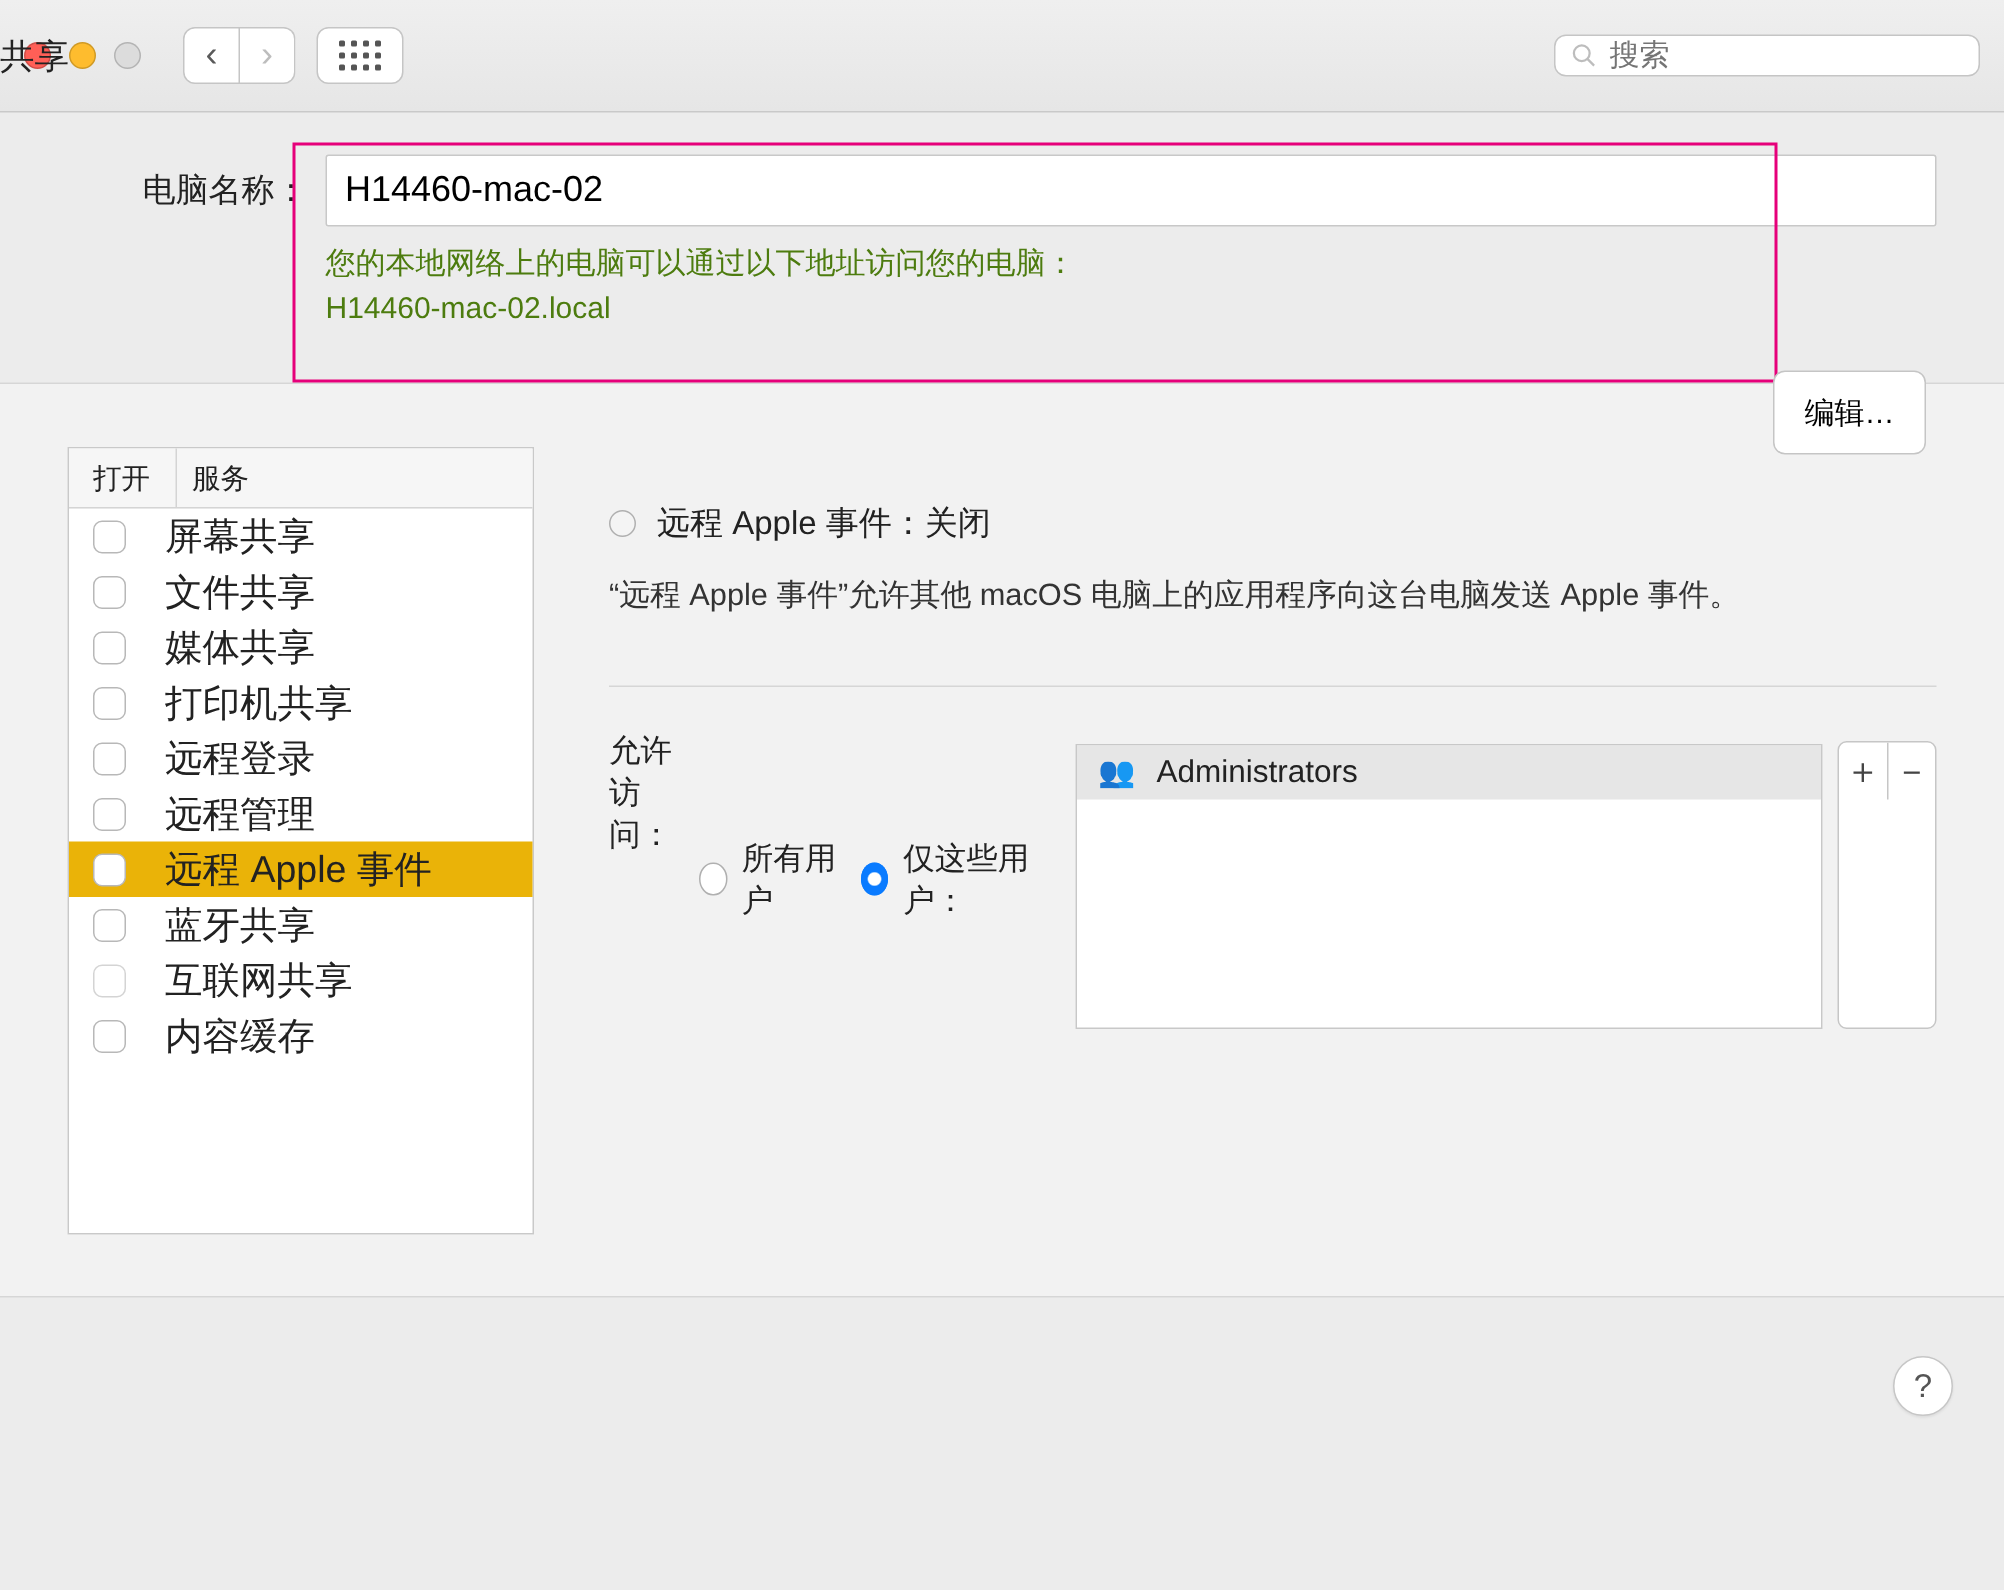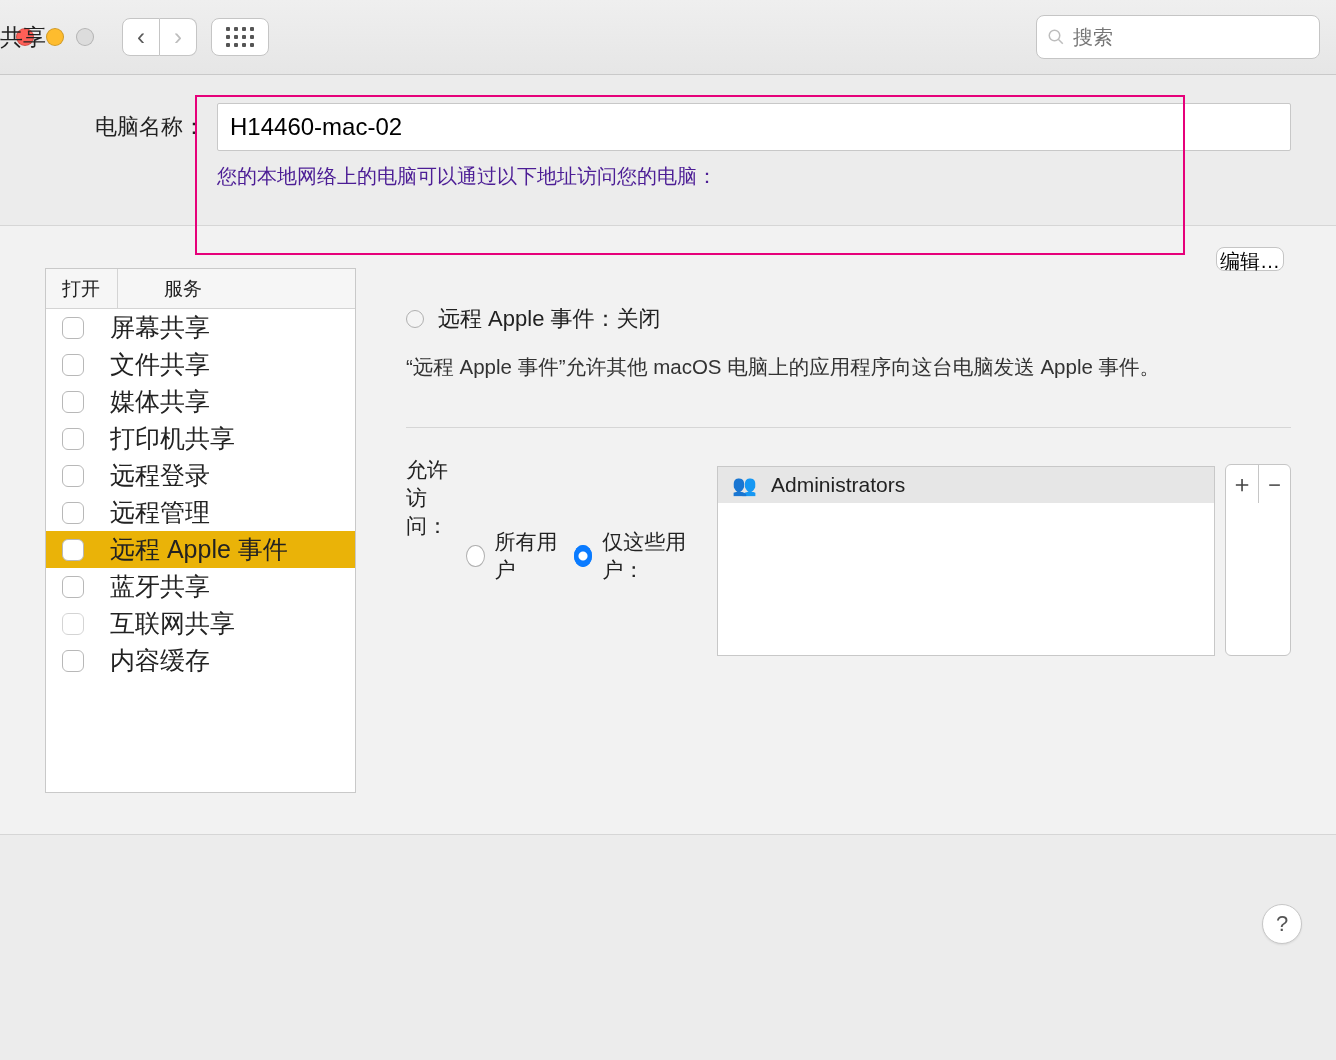--- a/index.html
+++ b/index.html
@@ -27,47 +27,47 @@
     display:flex; align-items:center; justify-content:center; padding:0 14px;
     color:#4a4a4a;
   }
   .seg .tb-btn:first-child { border-top-right-radius:0; border-bottom-right-radius:0; }
   .seg .tb-btn:last-child  { border-top-left-radius:0;  border-bottom-left-radius:0; border-left:none; }
   .chev { font-size: 24px; color:#5a5a5a; }
   .disabled { color:#bdbdbd; }
   .grid-icon { display:grid; grid-template-columns:repeat(4,4px); grid-template-rows:repeat(3,4px); gap:4px; }
   .grid-icon span { width:4px; height:4px; background:#555; border-radius:1px; }
   .title { position:absolute; left:0; right:0; text-align:left; font-size:23px; pointer-events:none; }
-  .search-wrap { margin-left:auto; width:284px; height:44px; background:#fff; border:1px solid #c5c5c5; border-radius:8px; display:flex; align-items:center; padding:0 10px; color:#9c9c9c; gap:8px; }
+  .search-wrap { margin-left:auto; width:284px; height:28px; background:#fff; border:1px solid #c5c5c5; border-radius:8px; display:flex; align-items:center; padding:0 10px; color:#9c9c9c; gap:8px; }
   .search-wrap svg { width:20px; height:20px; opacity:.55; }
   .search-input { border:none; outline:none; font-size:20px; background:transparent; width:100%; }
 
   
   .name-section { padding: 28px 45px 34px 45px; position:relative; }
   .name-row { display:flex; align-items:center; gap:12px; }
   .name-label { width:160px; text-align:right; font-size:22px; }
   .name-input { flex:1; height:48px; border:1px solid #c8c8c8; border-radius:2px; padding:0 12px; font-size:24px; background:#fff; }
-  .name-sub { margin-left: 172px; margin-top:10px; font-size:20px; color:#4c1d95; line-height:1.5; }
+  .name-sub { margin-left: 172px; margin-top:10px; font-size:20px; color:#4d7c0f; line-height:1.5; }
   .highlight-box {
     position:absolute; left:195px; top:20px; width:990px; height:160px;
     border:2px solid #e6007a; pointer-events:none;
   }
   .edit-btn { position:absolute; right:52px; top:172px;
     background:#fff; border:1px solid #c5c5c5; border-radius:8px;
-    height:24px; padding:0 3px; font-size:20px; }
+    height:56px; padding:0 20px; font-size:20px; }
 
   
   .main {
     background:#f2f2f2; border-top:1px solid #d6d6d6; border-bottom:1px solid #d6d6d6;
     padding: 42px 45px 30px 45px; display:flex; gap:50px; height:610px;
   }
   .services {
     width:350px; height:525px; background:#fff; border:1px solid #c9c9c9;
   }
-  .serv-head { display:flex; border-bottom:1px solid #d4d4d4; background:#f6f6f6; height:40px; align-items:center;gap:36px; }
+  .serv-head { display:flex; border-bottom:1px solid #d4d4d4; background:#f6f6f6; height:40px; align-items:center; }
   .serv-head .h1 { width:72px; padding-left:16px; font-size:19px; border-right:1px solid #d4d4d4; height:100%; display:flex; align-items:center; }
   .serv-head .h2 { flex:1; padding-left:10px; font-size:19px; height:100%; display:flex; align-items:center; }
   .serv-row { display:flex; align-items:center; height:37px; padding:0 8px; }
   .serv-row.selected { background:#eab308; }
   .chk { width:22px; height:22px; border:1.5px solid #b8b8b8; border-radius:6px; background:#fff; margin-left:8px; }
   .chk.disabled { opacity:.6; }
   .serv-name { margin-left:26px; font-size:25px; }
 
   .detail { flex:1; display:flex; flex-direction:column;margin-top:36px; }
   .status-row { display:flex; align-items:center; gap:14px; }
@@ -139,20 +139,21 @@
 </div>
 
 <div class="name-section">
   <div class="highlight-box"></div>
   <div class="name-row">
     <div class="name-label">电脑名称：</div>
     <input class="name-input" value="H14460-mac-02" style="">
   </div>
   <div class="name-sub">
     <div>您的本地网络上的电脑可以通过以下地址访问您的电脑：</div>
+    <div>H14460-mac-02.local</div>
   </div>
   <button class="edit-btn">编辑…</button>
 </div>
 
 <div class="main">
   <div class="services">
     <div class="serv-head">
       <div class="h1">打开</div>
       <div class="h2">服务</div>
     </div>

